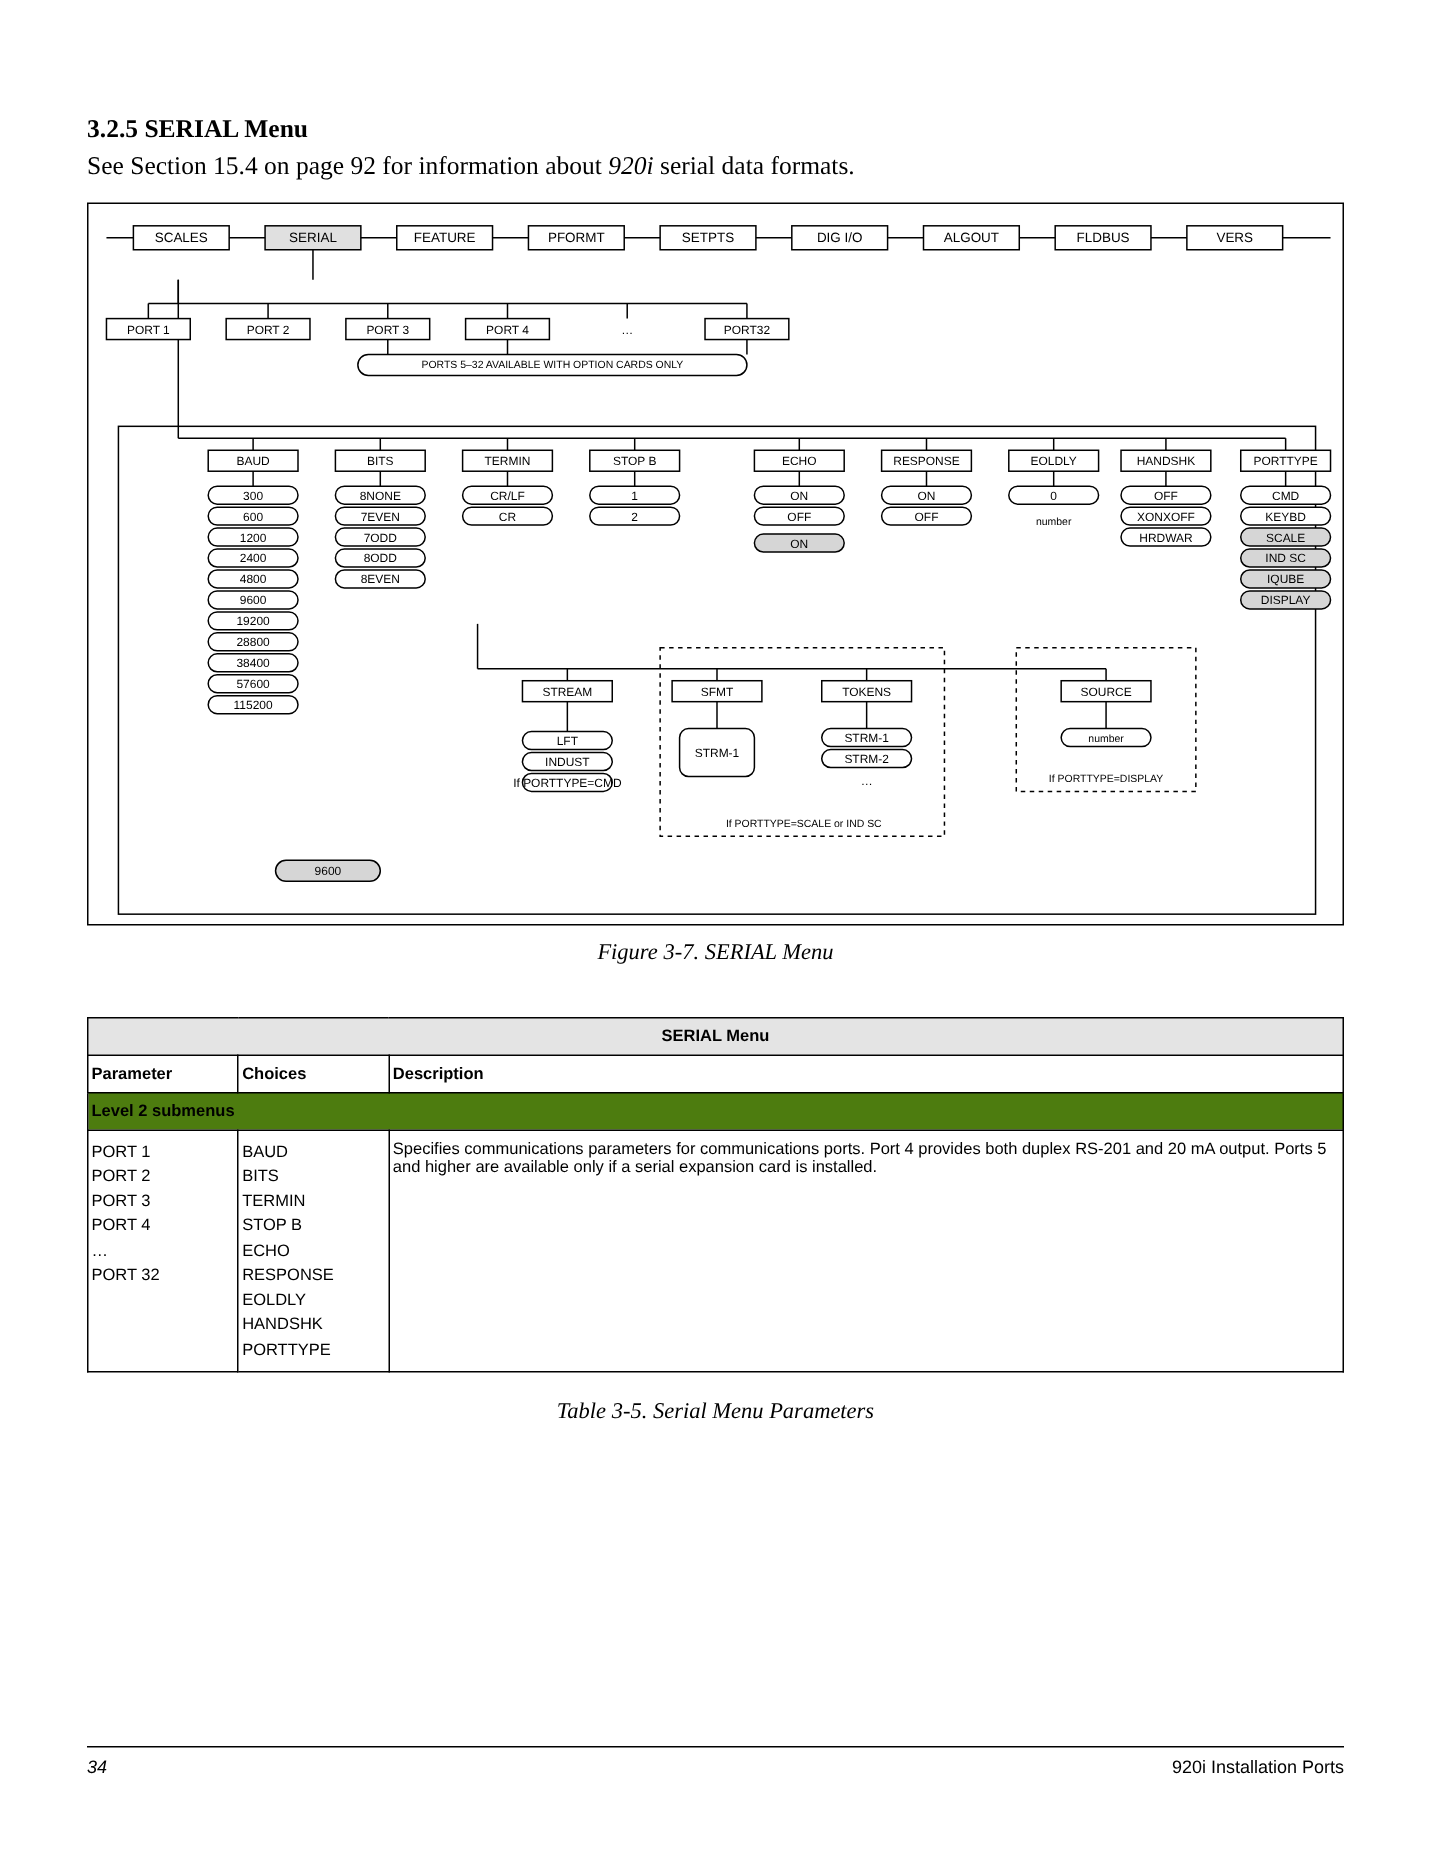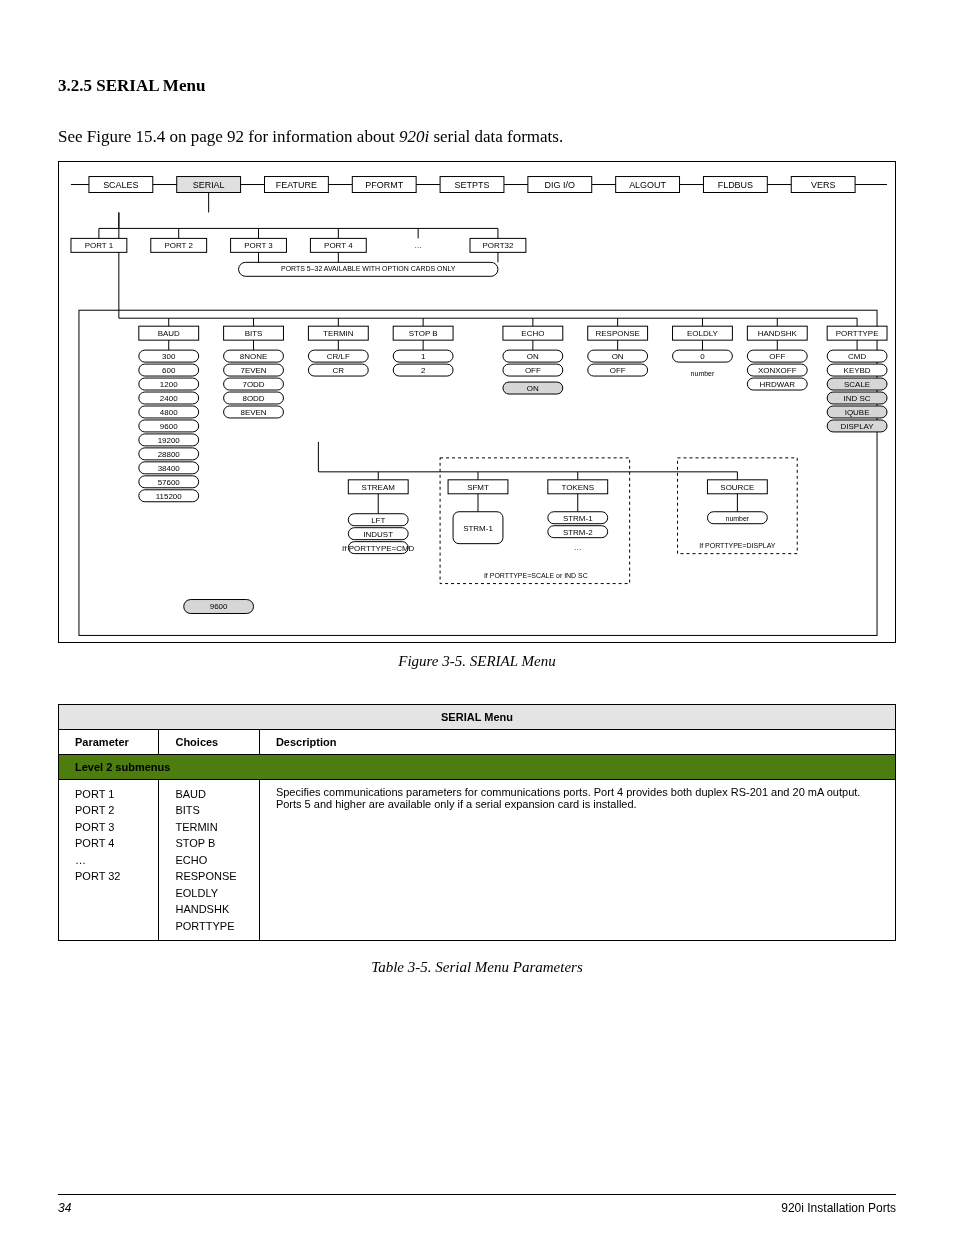--- a/index.html
+++ b/index.html
@@ -1,39 +1,39 @@
 <!DOCTYPE html>
 <html><head>
 <meta charset="utf-8">
 <style>
   html,body{margin:0;padding:0;background:#fff;color:#000;font-family:"Times New Roman",Times,serif}
   .page{width:954px;min-height:1235px;margin:0 auto;position:relative;padding:76px 58px 0 58px;box-sizing:border-box}
-  .title{font-weight:700;font-size:17px;margin-bottom:30px}
+  .title{font-weight:700;font-size:17px;margin-bottom:4px}
   .intro{font-size:17px;margin-bottom:12px;line-height:1.35}
   .fig-wrap{border:1px solid #000;position:relative;height:480px}
   .fig-wrap svg{display:block}
   .caption{font-style:italic;text-align:center;font-size:15px;margin:10px 0 34px 0}
   table.params{width:100%;border-collapse:collapse;font-family:Helvetica,Arial,sans-serif;font-size:11px}
-  table.params th,table.params td{border:1px solid #000;padding:6px 16px;text-align:left;vertical-align:top}
+  table.params th,table.params td{border:1px solid #000;padding:6px 2px;text-align:left;vertical-align:top}
   table.params thead th{background:#e4e4e4;font-weight:700;text-align:center;font-size:11px}
   table.params .colhd td{font-weight:700}
   table.params .section-row td{background:#4d7c0f;font-weight:700}
   table.params td.choices{line-height:1.5}
-  .footer{position:absolute;left:58px;right:58px;bottom:20px;border-top:1px solid #000;padding-top:6px;display:flex;justify-content:space-between;font-family:Helvetica,Arial,sans-serif;font-size:12px}
+  .footer{position:absolute;left:58px;right:58px;bottom:50px;border-top:1px solid #000;padding-top:6px;display:flex;justify-content:space-between;font-family:Helvetica,Arial,sans-serif;font-size:12px}
   .footer .page-no{font-style:italic}
 </style>
 </head>
 <body>
 
 <div class="page">
 
   <div class="title">3.2.5 SERIAL Menu</div>
 
   <div class="intro">
-    <span>See Figure </span>
+    <span>See Section </span>
     <span>15.4</span>
     <span> on page 92 for information about </span>
     <i>920i</i>
     <span> serial data formats.</span>
   </div>
 
   <div class="fig-wrap">
     <svg viewBox="0 0 838 480" width="836" height="480">
       <style>
         .bx{fill:#fff;stroke:#000;stroke-width:1}
@@ -284,21 +284,21 @@
         <text class="note" x="478" y="416">If PORTTYPE=SCALE or IND SC</text>
 
         <line class="ln" x1="680" y1="332" x2="680" y2="350"></line>
         <rect class="pill" x="650" y="350" width="60" height="12" rx="6"></rect>
           <text class="note" font-style="italic" x="680" y="359">number</text>
         <text class="note" x="680" y="386">If PORTTYPE=DISPLAY</text>
       </g>
     </svg>
   </div>
 
-  <div class="caption">Figure 3-5. SERIAL Menu</div>
+  <div class="caption">Figure 3-7. SERIAL Menu</div>
 
   <table class="params">
     <thead>
       <tr>
           <th colspan="3">SERIAL Menu</th>
         </tr>
     </thead>
     <tbody>
       <tr class="colhd">
         <td style="width:12%">Parameter</td>

